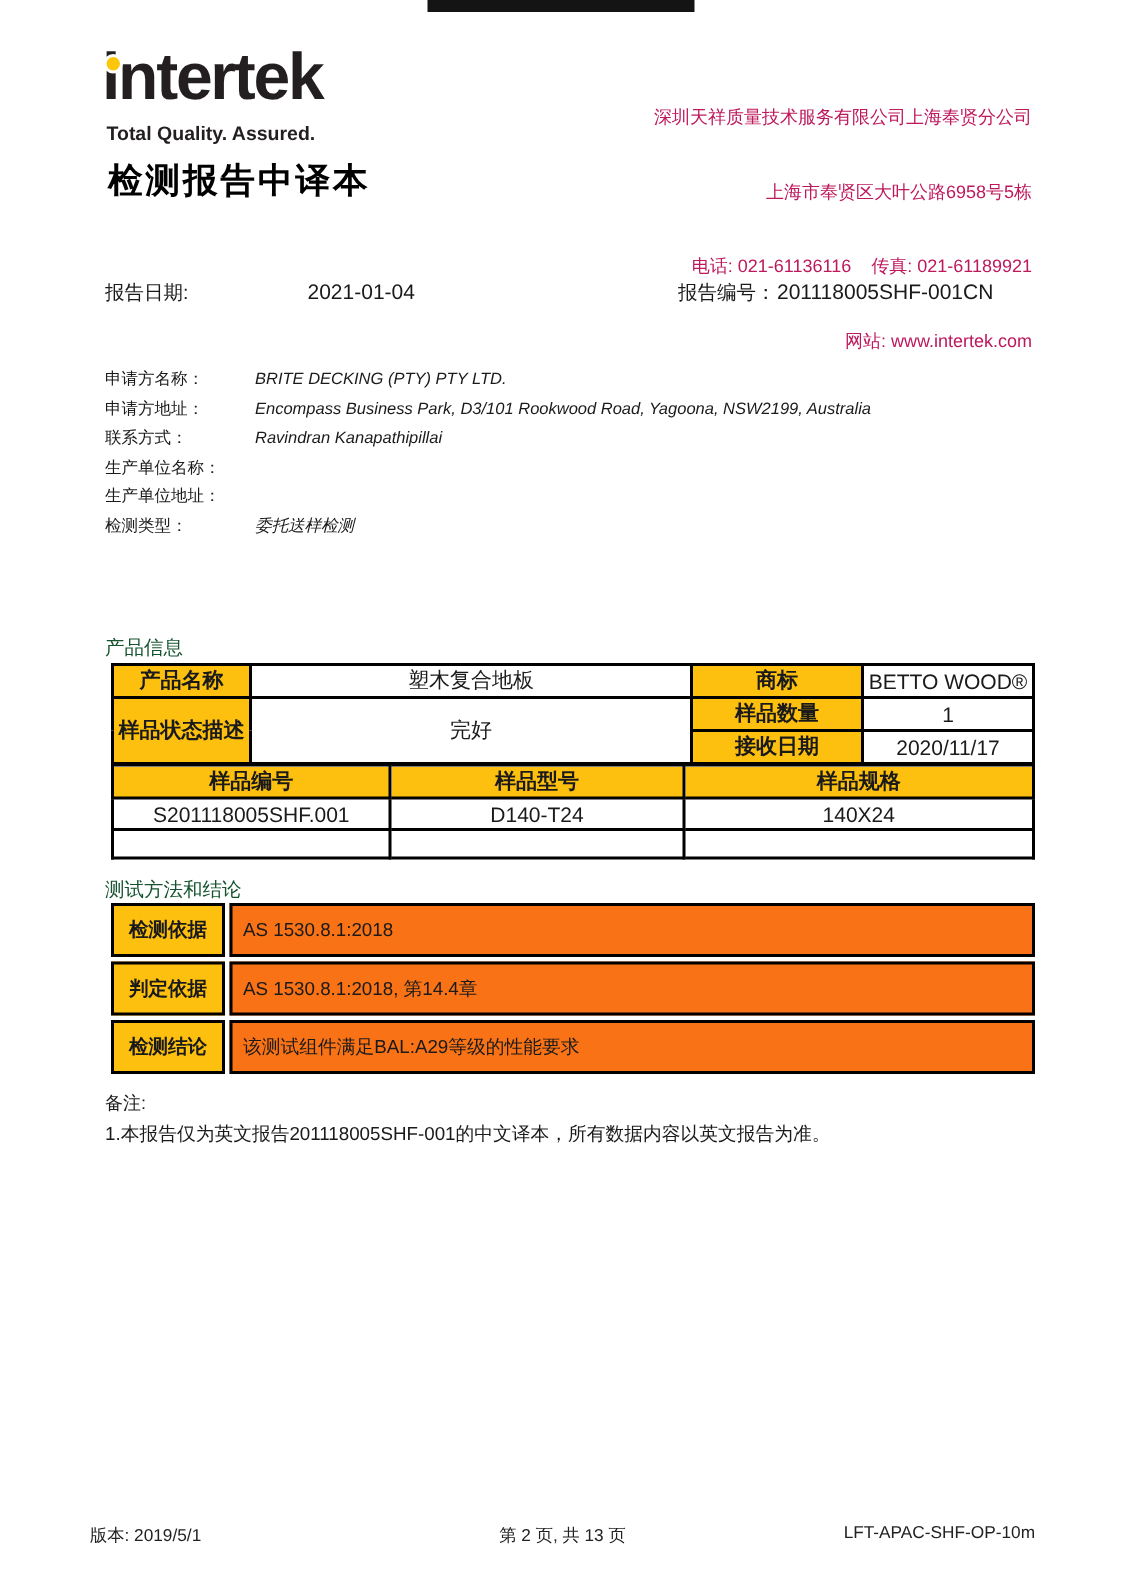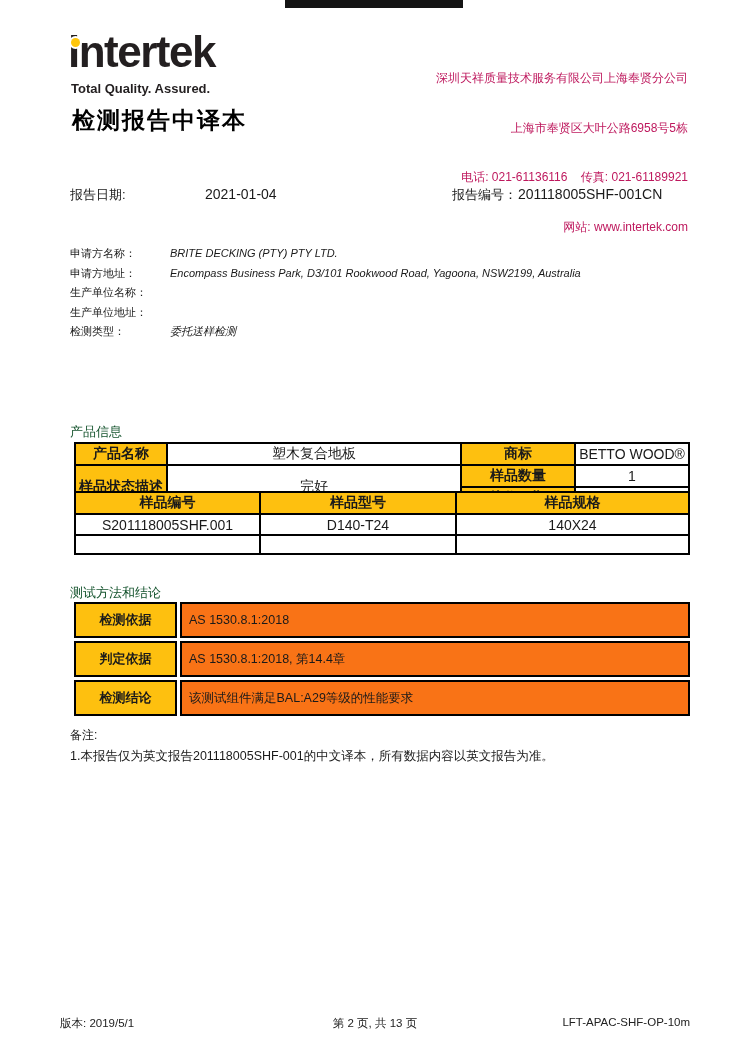--- a/index.html
+++ b/index.html
@@ -41,27 +41,27 @@
   .section-title { position:absolute; left:70px; font-size:13px; font-weight:normal; color:#14532d; }
   .pt-title { top:423px; }
   .tt-title { top:584px; }
 
   
   .ptable { position:absolute; left:74px; border-collapse:collapse; table-layout:fixed; width:614px; }
   .ptable td { border:2px solid #000; font-size:14px; text-align:center; vertical-align:middle;
                padding:1px 3px; background:#fff; overflow:hidden; white-space:nowrap; }
   .ptable .yl { background:#fec00f; font-weight:bold; }
   .ptable-upper { top:442px; }
-  .ptable-lower { top:491px; }
+  .ptable-lower { top:509px; }
 
   
   .ttable { position:absolute; left:71px; top:599px; border-collapse:separate; border-spacing:3px;
             table-layout:fixed; width:622px; }
   .ttable td { border:2px solid #000; vertical-align:middle; height:36px; }
-  .ttable .tl { background:#fec00f; font-weight:bold; font-size:13px; text-align:center; width:103px; }
+  .ttable .tl { background:#fec00f; font-weight:bold; font-size:13px; text-align:center; width:76px; }
   .ttable .tv { font-size:12.5px; text-align:left; padding-left:7px; background:#f97316; }
 
   .notes-label { position:absolute; left:70px; top:727px; font-size:12px; }
   .note-line   { position:absolute; left:70px; top:748px; font-size:12.5px; }
 
   
   .footer { position:absolute; left:0; top:1016px; width:750px; font-size:11.5px; color:#222; }
   .footer-version { position:absolute; left:60px; }
   .footer-page    { position:absolute; left:0; width:750px; text-align:center; }
   .footer-code    { position:absolute; right:60px; }
@@ -96,20 +96,24 @@
   </div>
 
   <div class="info">
     <div class="info-row">
       <span class="info-label">申请方名称：</span>
       <span class="info-value">BRITE DECKING (PTY) PTY LTD.</span>
     </div>
     <div class="info-row">
       <span class="info-label">申请方地址：</span>
       <span class="info-value">Encompass Business Park, D3/101 Rookwood Road, Yagoona, NSW2199, Australia</span>
+    </div>
+    <div class="info-row">
+      <span class="info-label">联系方式：</span>
+      <span class="info-value">Ravindran Kanapathipillai</span>
     </div>
     <div class="info-row">
       <span class="info-label">生产单位名称：</span>
     </div>
     <div class="info-row">
       <span class="info-label">生产单位地址：</span>
     </div>
     <div class="info-row">
       <span class="info-label">检测类型：</span>
       <span class="info-value">委托送样检测</span>

